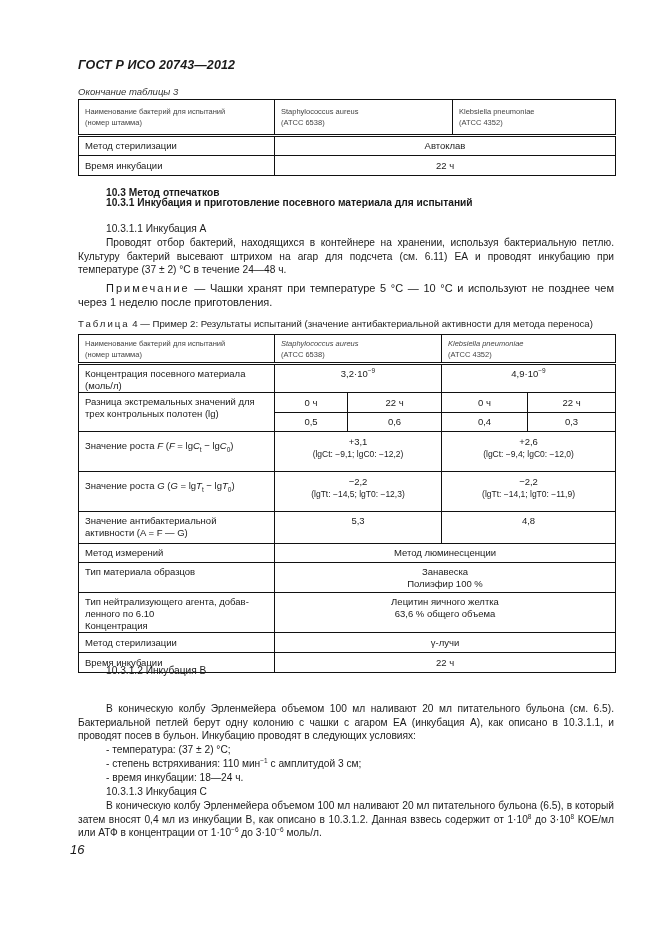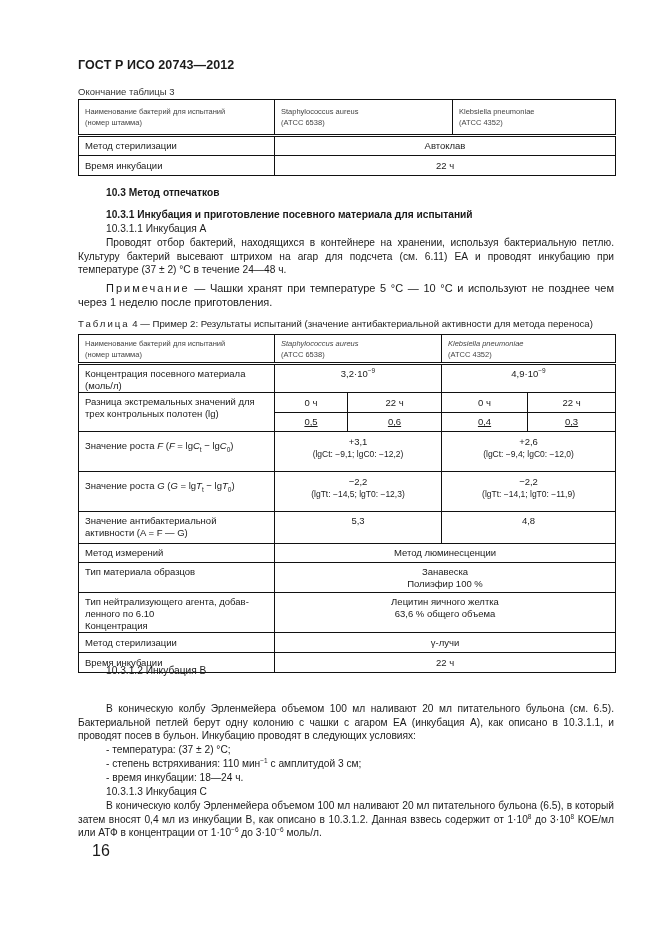--- a/index.html
+++ b/index.html
@@ -1,35 +1,35 @@
 <!DOCTYPE html>
 <html><head>
 <meta charset="utf-8">
 <style>
   html, body { margin: 0; padding: 0; background: #ffffff; }
   body { width: 661px; height: 935px; position: relative; overflow: hidden;
          font-family: "Liberation Sans", "DejaVu Sans", sans-serif; color: #1a1a1a; }
-  .abs { position: absolute; }
+  .abs { position: absolute; font-style: italic; }
   .hdr { left: 78px; top: 58px; font-size: 12.5px; font-weight: bold; letter-spacing: 0.1px; }
   .cap { left: 78px; top: 86px; font-size: 9.5px; color: #333; }
   table.t { position: absolute; border-collapse: collapse; table-layout: fixed; }
   table.t td { border: 1px solid #111; padding: 0 6px; vertical-align: top; font-size: 9.5px; line-height: 12px; }
   table.t td.c { text-align: center; }
   table.t td.hd { font-size: 7.5px; line-height: 11px; color: #444; vertical-align: middle; }
   table.t tr.hrow td { border-bottom: 3px double #111; }
   .it { font-style: italic; }
   .small { font-size: 8.5px; }
   sub, sup { font-size: 6.5px; line-height: 0; }
   .para { position: absolute; left: 78px; width: 536px; font-size: 10.2px; line-height: 13.5px; text-align: justify; }
   .ind { text-indent: 28px; }
   .h2 { font-weight: bold; }
   .note { font-size: 11px; }
   .spaced { letter-spacing: 2px; }
   .li { padding-left: 28px; }
-  .pgnum { left: 92px; top: 842px; font-size: 16px; }
+  .pgnum { left: 70px; top: 842px; font-size: 13px; }
 </style>
 </head>
 <body>
 
 <div class="abs hdr">ГОСТ Р ИСО 20743—2012</div>
 <div class="abs cap">Окончание таблицы 3</div>
 
 <table class="t" style="left:78px; top:99px; width:537px;">
   <colgroup>
       <col style="width:196px">
@@ -47,21 +47,21 @@
     <td colspan="2" class="c" style="vertical-align:middle">Автоклав</td>
   </tr>
   <tr style="height:20px;">
     <td style="vertical-align:middle">Время инкубации</td>
     <td colspan="2" class="c" style="vertical-align:middle">22 ч</td>
   </tr>
 </tbody>
   </table>
 
 <div class="para" style="top:186px;"><span class="h2" style="padding-left:28px">10.3 Метод отпечатков</span></div>
-<div class="para" style="top:208px;"><span class="h2" style="padding-left:28px">10.3.1 Инкубация и приготовление посевного материала для испытаний</span></div>
+<div class="para" style="top:196px;"><span class="h2" style="padding-left:28px">10.3.1 Инкубация и приготовление посевного материала для испытаний</span></div>
 <div class="para" style="top:222px;"><span style="padding-left:28px">10.3.1.1 Инкубация А</span></div>
 <div class="para ind" style="top:236px;">Проводят отбор бактерий, находящихся в контейнере на хранении, используя бактериальную петлю. Культуру бактерий высевают штрихом на агар для подсчета (см. 6.11) ЕА и проводят инкубацию при температуре (37 ± 2) °С в течение 24—48 ч.</div>
 <div class="para ind note" style="top:282px;"><span class="spaced">Примечание</span><span> — Чашки хранят при температуре 5 °С — 10 °С и используют не позднее чем через 1 неделю после приготовления.</span></div>
 
 <div class="para" style="top:317px; font-size:9.6px;"><span class="spaced">Таблица</span><span> 4 — Пример 2: Результаты испытаний (значение антибактериальной активности для метода переноса)</span></div>
 
 <table class="t" style="left:78px; top:334px; width:537px;">
   <colgroup>
       <col style="width:196px">
       <col style="width:73px">
@@ -80,21 +80,21 @@
     <td colspan="2" class="c" style="padding-top:3px"><span>3,2·10</span><sup>−9</sup></td>
     <td colspan="2" class="c" style="padding-top:3px"><span>4,9·10</span><sup>−9</sup></td>
   </tr>
   <tr style="height:20px;margin-top:27px;">
     <td rowspan="2" style="padding-top:3px">Разница экстремальных значений для трех контрольных полотен (lg)</td>
     <td class="c" style="vertical-align:middle">0 ч</td>
     <td class="c" style="vertical-align:middle">22 ч</td>
     <td class="c" style="vertical-align:middle">0 ч</td>
     <td class="c" style="vertical-align:middle">22 ч</td>
   </tr>
-  <tr style="height:19px;text-decoration:underline;">
+  <tr style="height:19px;">
     <td class="c" style="vertical-align:middle">0,5</td>
     <td class="c" style="vertical-align:middle">0,6</td>
     <td class="c" style="vertical-align:middle">0,4</td>
     <td class="c" style="vertical-align:middle">0,3</td>
   </tr>
   <tr style="height:40px;">
     <td class="small" style="padding-top:8px"><span>Значение роста </span><span class="it">F</span> (<span class="it">F</span> = lg<span class="it">C</span><sub>t</sub> − lg<span class="it">C</span><sub>0</sub>)</td>
     <td colspan="2" class="c" style="padding-top:4px"><span>+3,1</span><br><span class="small">(lgCt: −9,1; lgC0: −12,2)</span></td>
     <td colspan="2" class="c" style="padding-top:4px"><span>+2,6</span><br><span class="small">(lgCt: −9,4; lgC0: −12,0)</span></td>
   </tr>

